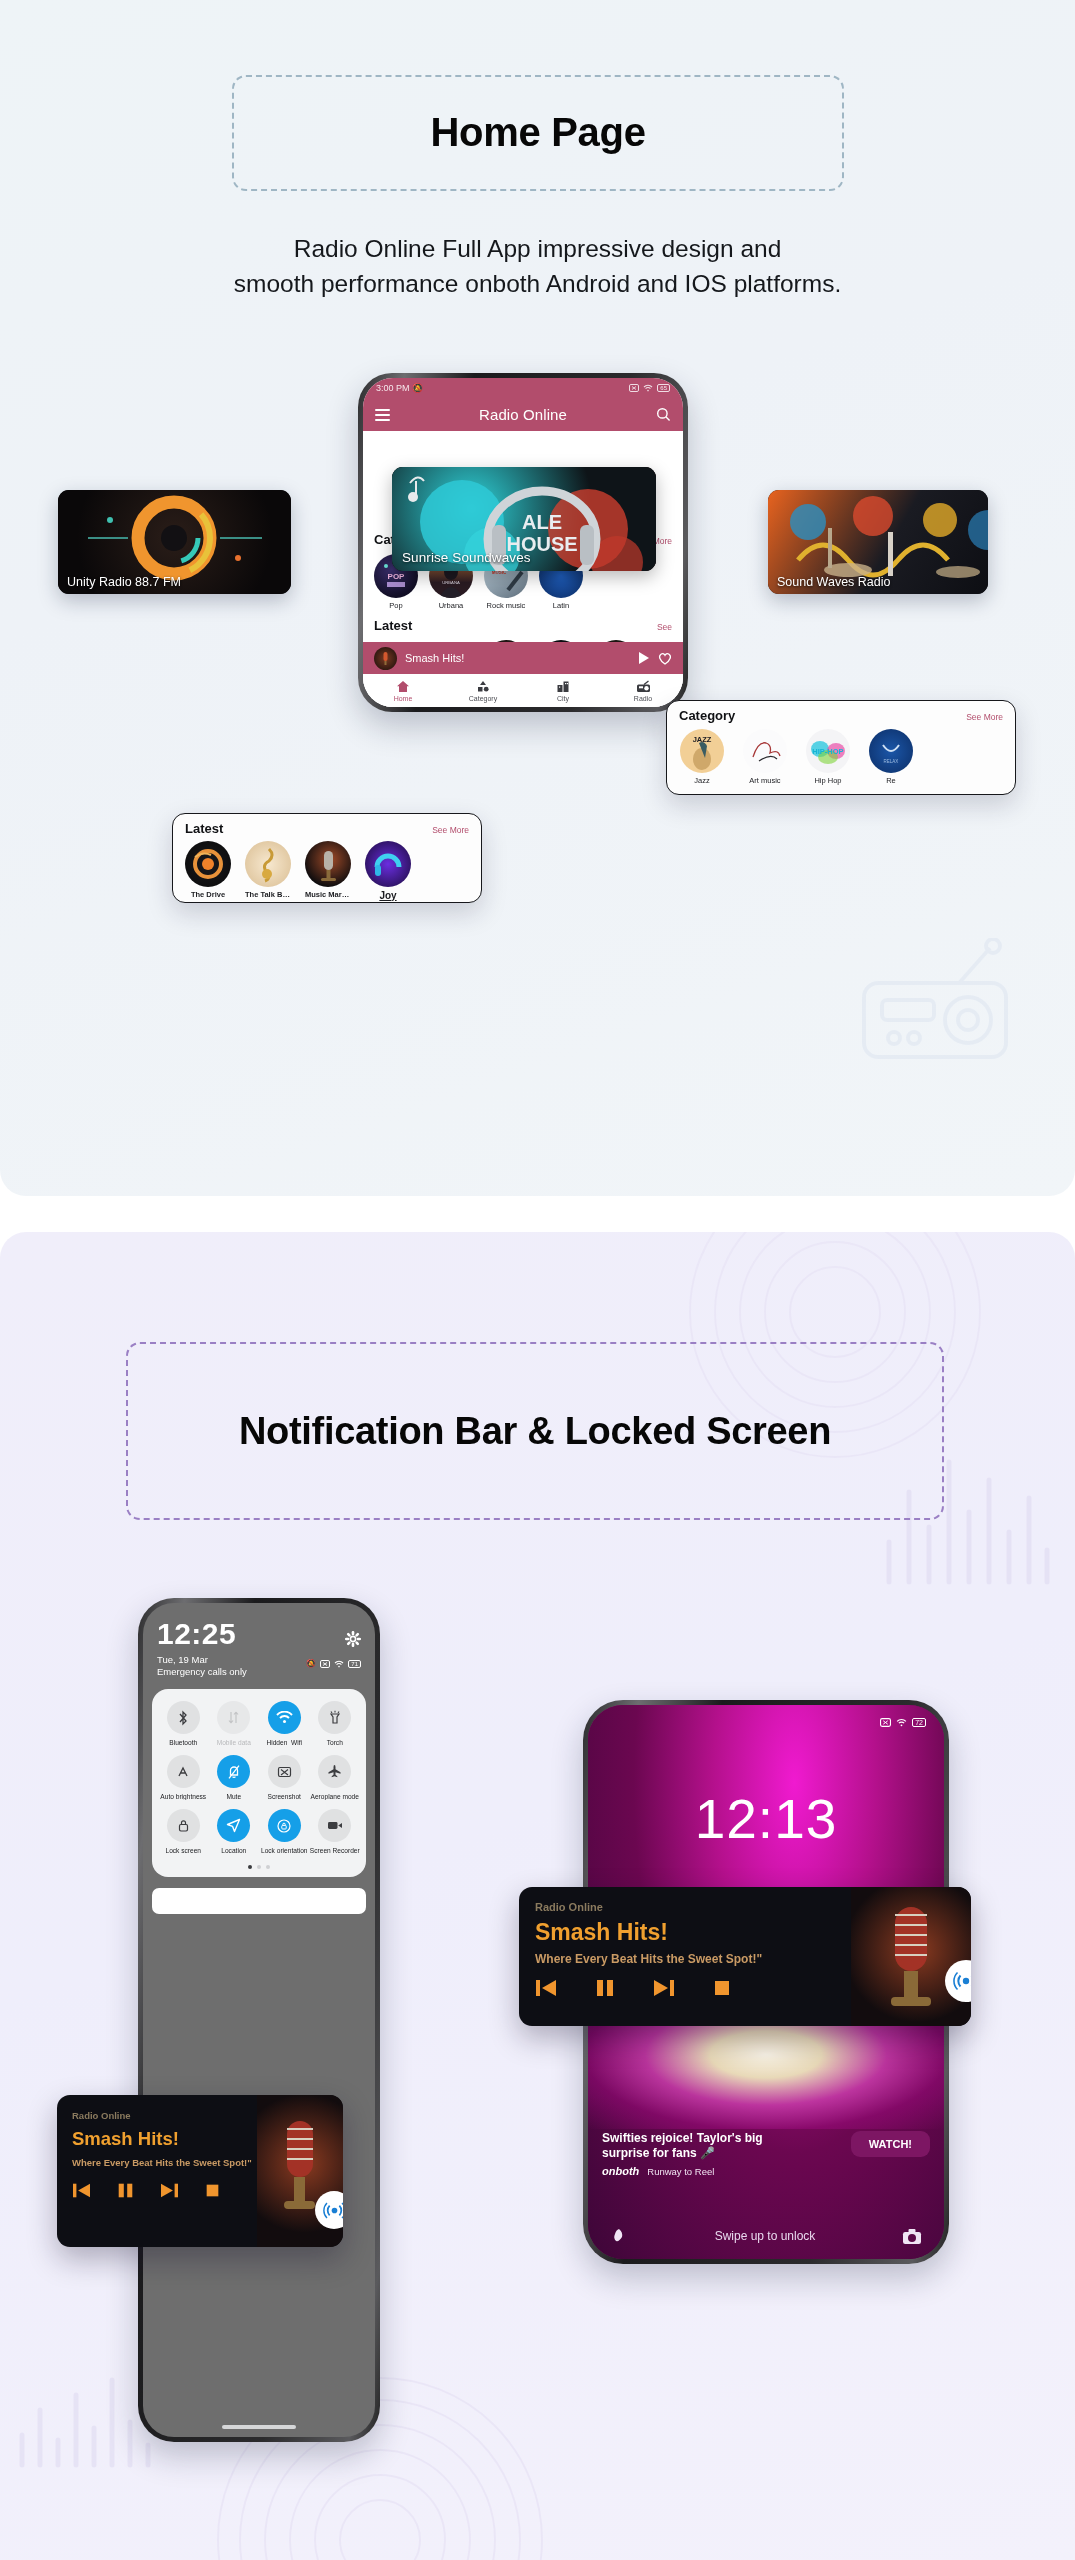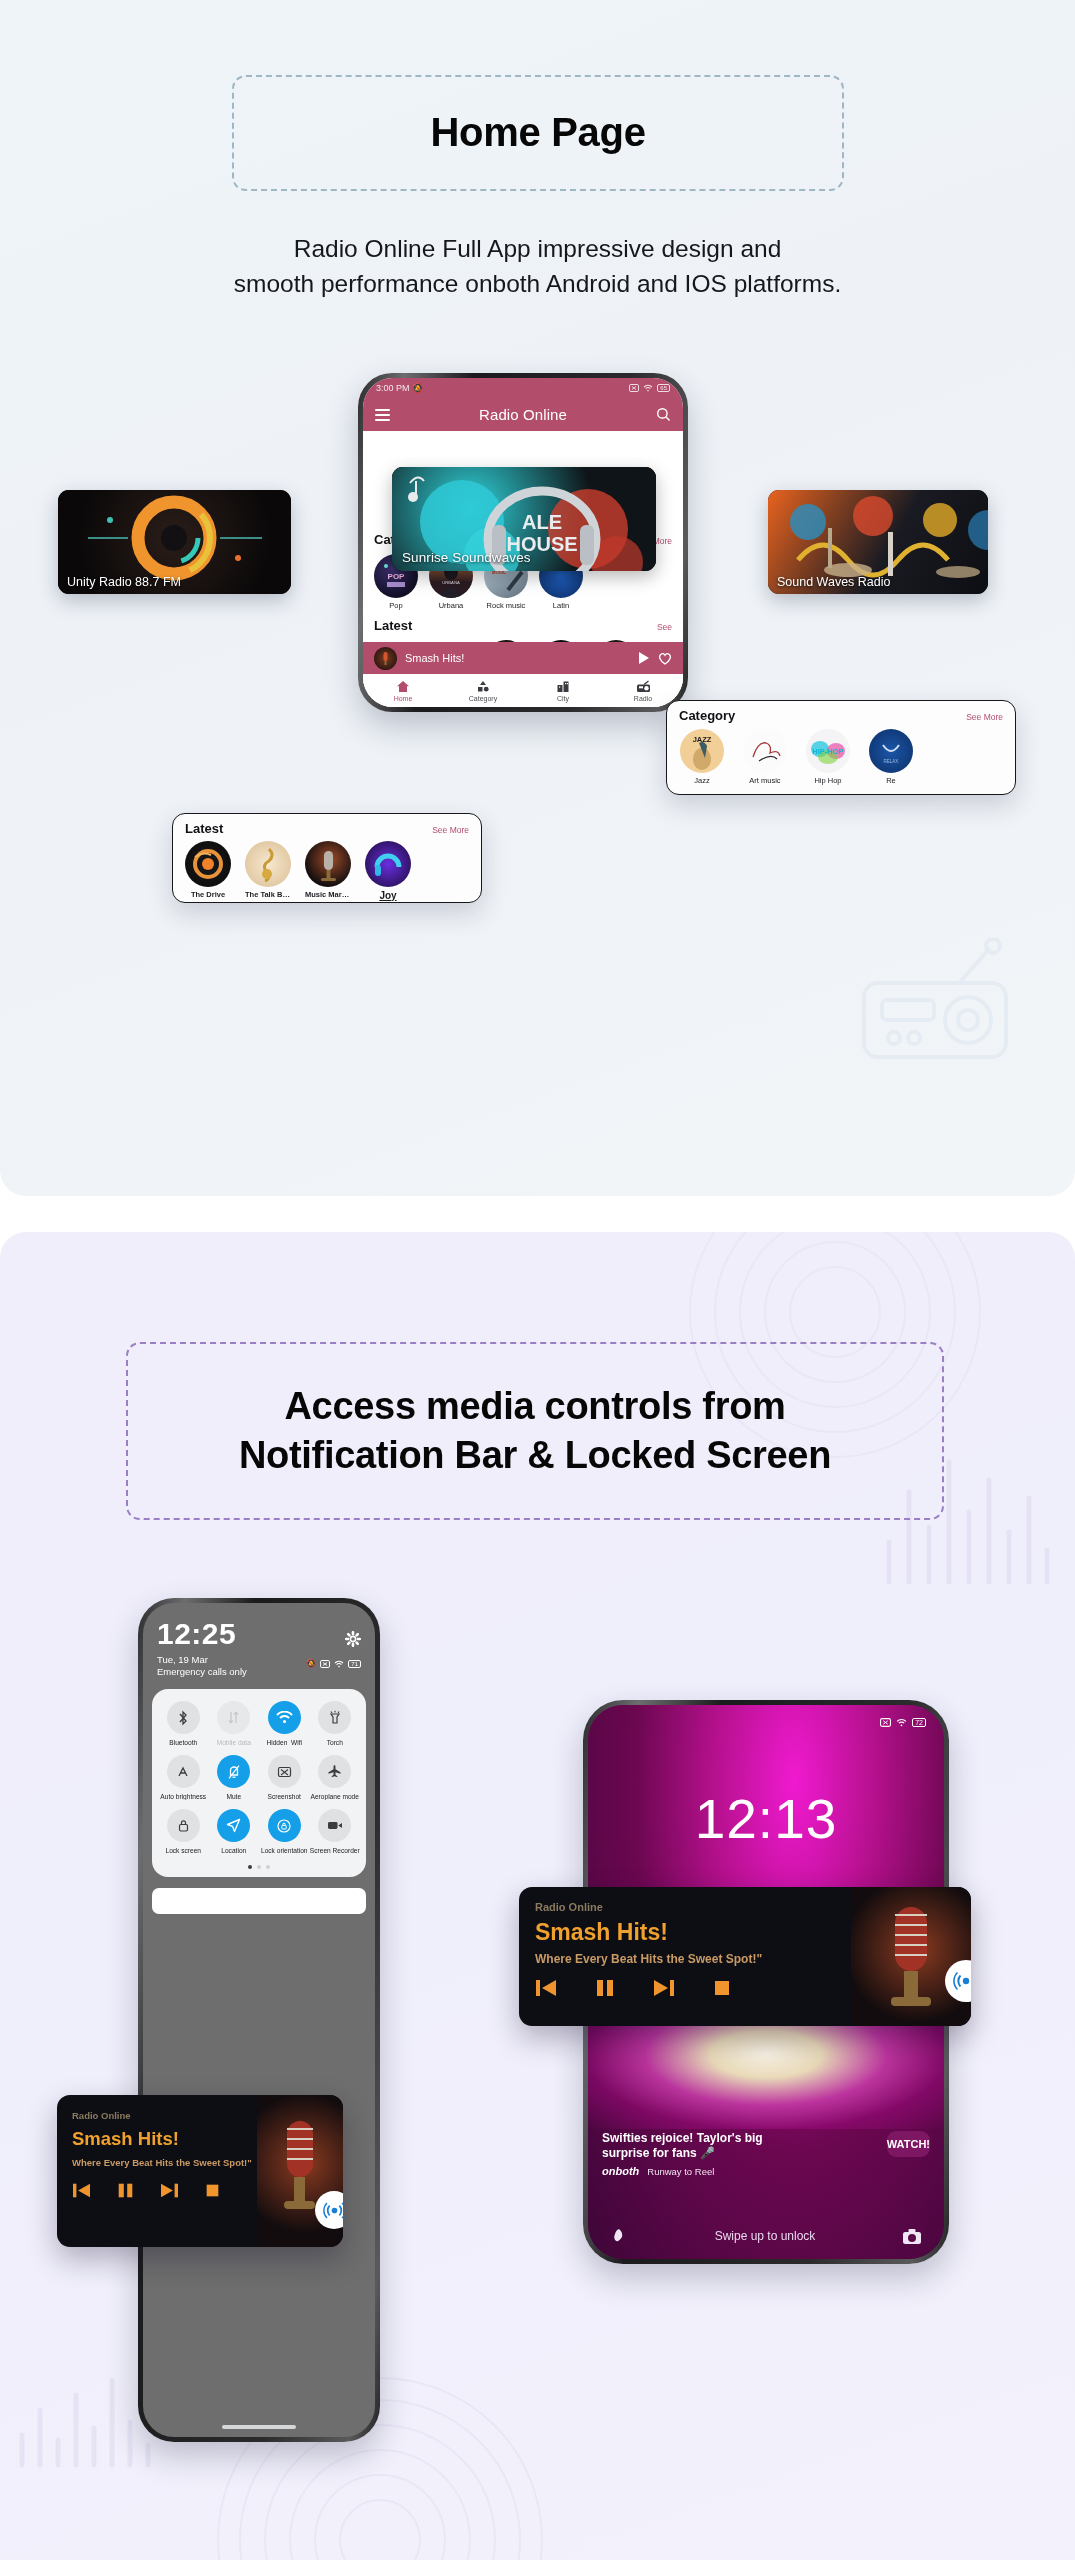--- a/index.html
+++ b/index.html
@@ -284,21 +284,21 @@
     position:absolute; left:0; right:0; bottom:70px;
     padding: 10px 14px 12px;
     display:flex; align-items:flex-start; justify-content:space-between; gap:8px;
   }
   .news-text { color:#fff; font-size:12px; font-weight:bold; line-height:1.25; }
   .news-meta { display:flex; align-items:center; gap:8px; margin-top:4px; }
   .news-brand { color:#fff; font-size:11px; font-weight:bold; font-style:italic; }
   .news-sub { color:#f0e4f2; font-size:9.5px; }
   .watch-btn {
     background:#7d1663; color:#fff; font-size:11px; font-weight:bold;
-    padding: 7px 0; border-radius: 9px; white-space:nowrap;
+    padding: 7px 18px; border-radius: 9px; white-space:nowrap;
     border: none;
   }
   .lock-bottom {
     position:absolute; left:0; right:0; bottom:14px;
     display:flex; align-items:center; justify-content:space-between;
     padding: 0 22px;
     color:#e9d9ef; font-size:12px;
   }
 </style>
 </head>
@@ -711,21 +711,20 @@
       <circle cx="150" cy="160" r="45"></circle>
         <circle cx="150" cy="160" r="70"></circle>
       <circle cx="150" cy="160" r="95"></circle>
         <circle cx="150" cy="160" r="120"></circle>
       <circle cx="150" cy="160" r="145"></circle>
     </g>
   </svg>
 
   <div class="title-box s2" style="position:absolute;left:126px;top:110px;width:818px;height:178px;">
     <div class="title-text">
-      <div>Access media controls from</div>
       <div>Notification Bar &amp; Locked Screen</div>
     </div>
   </div>
 
   <div class="phone2" style="position:absolute;left:138px;top:366px;width:242px;height:844px;">
     <div class="phone-frame">
       <div class="phone-screen">
         <div class="notif-top">
           <div class="notif-clock">12:25</div>
           <div class="notif-date">Tue, 19 Mar</div>

